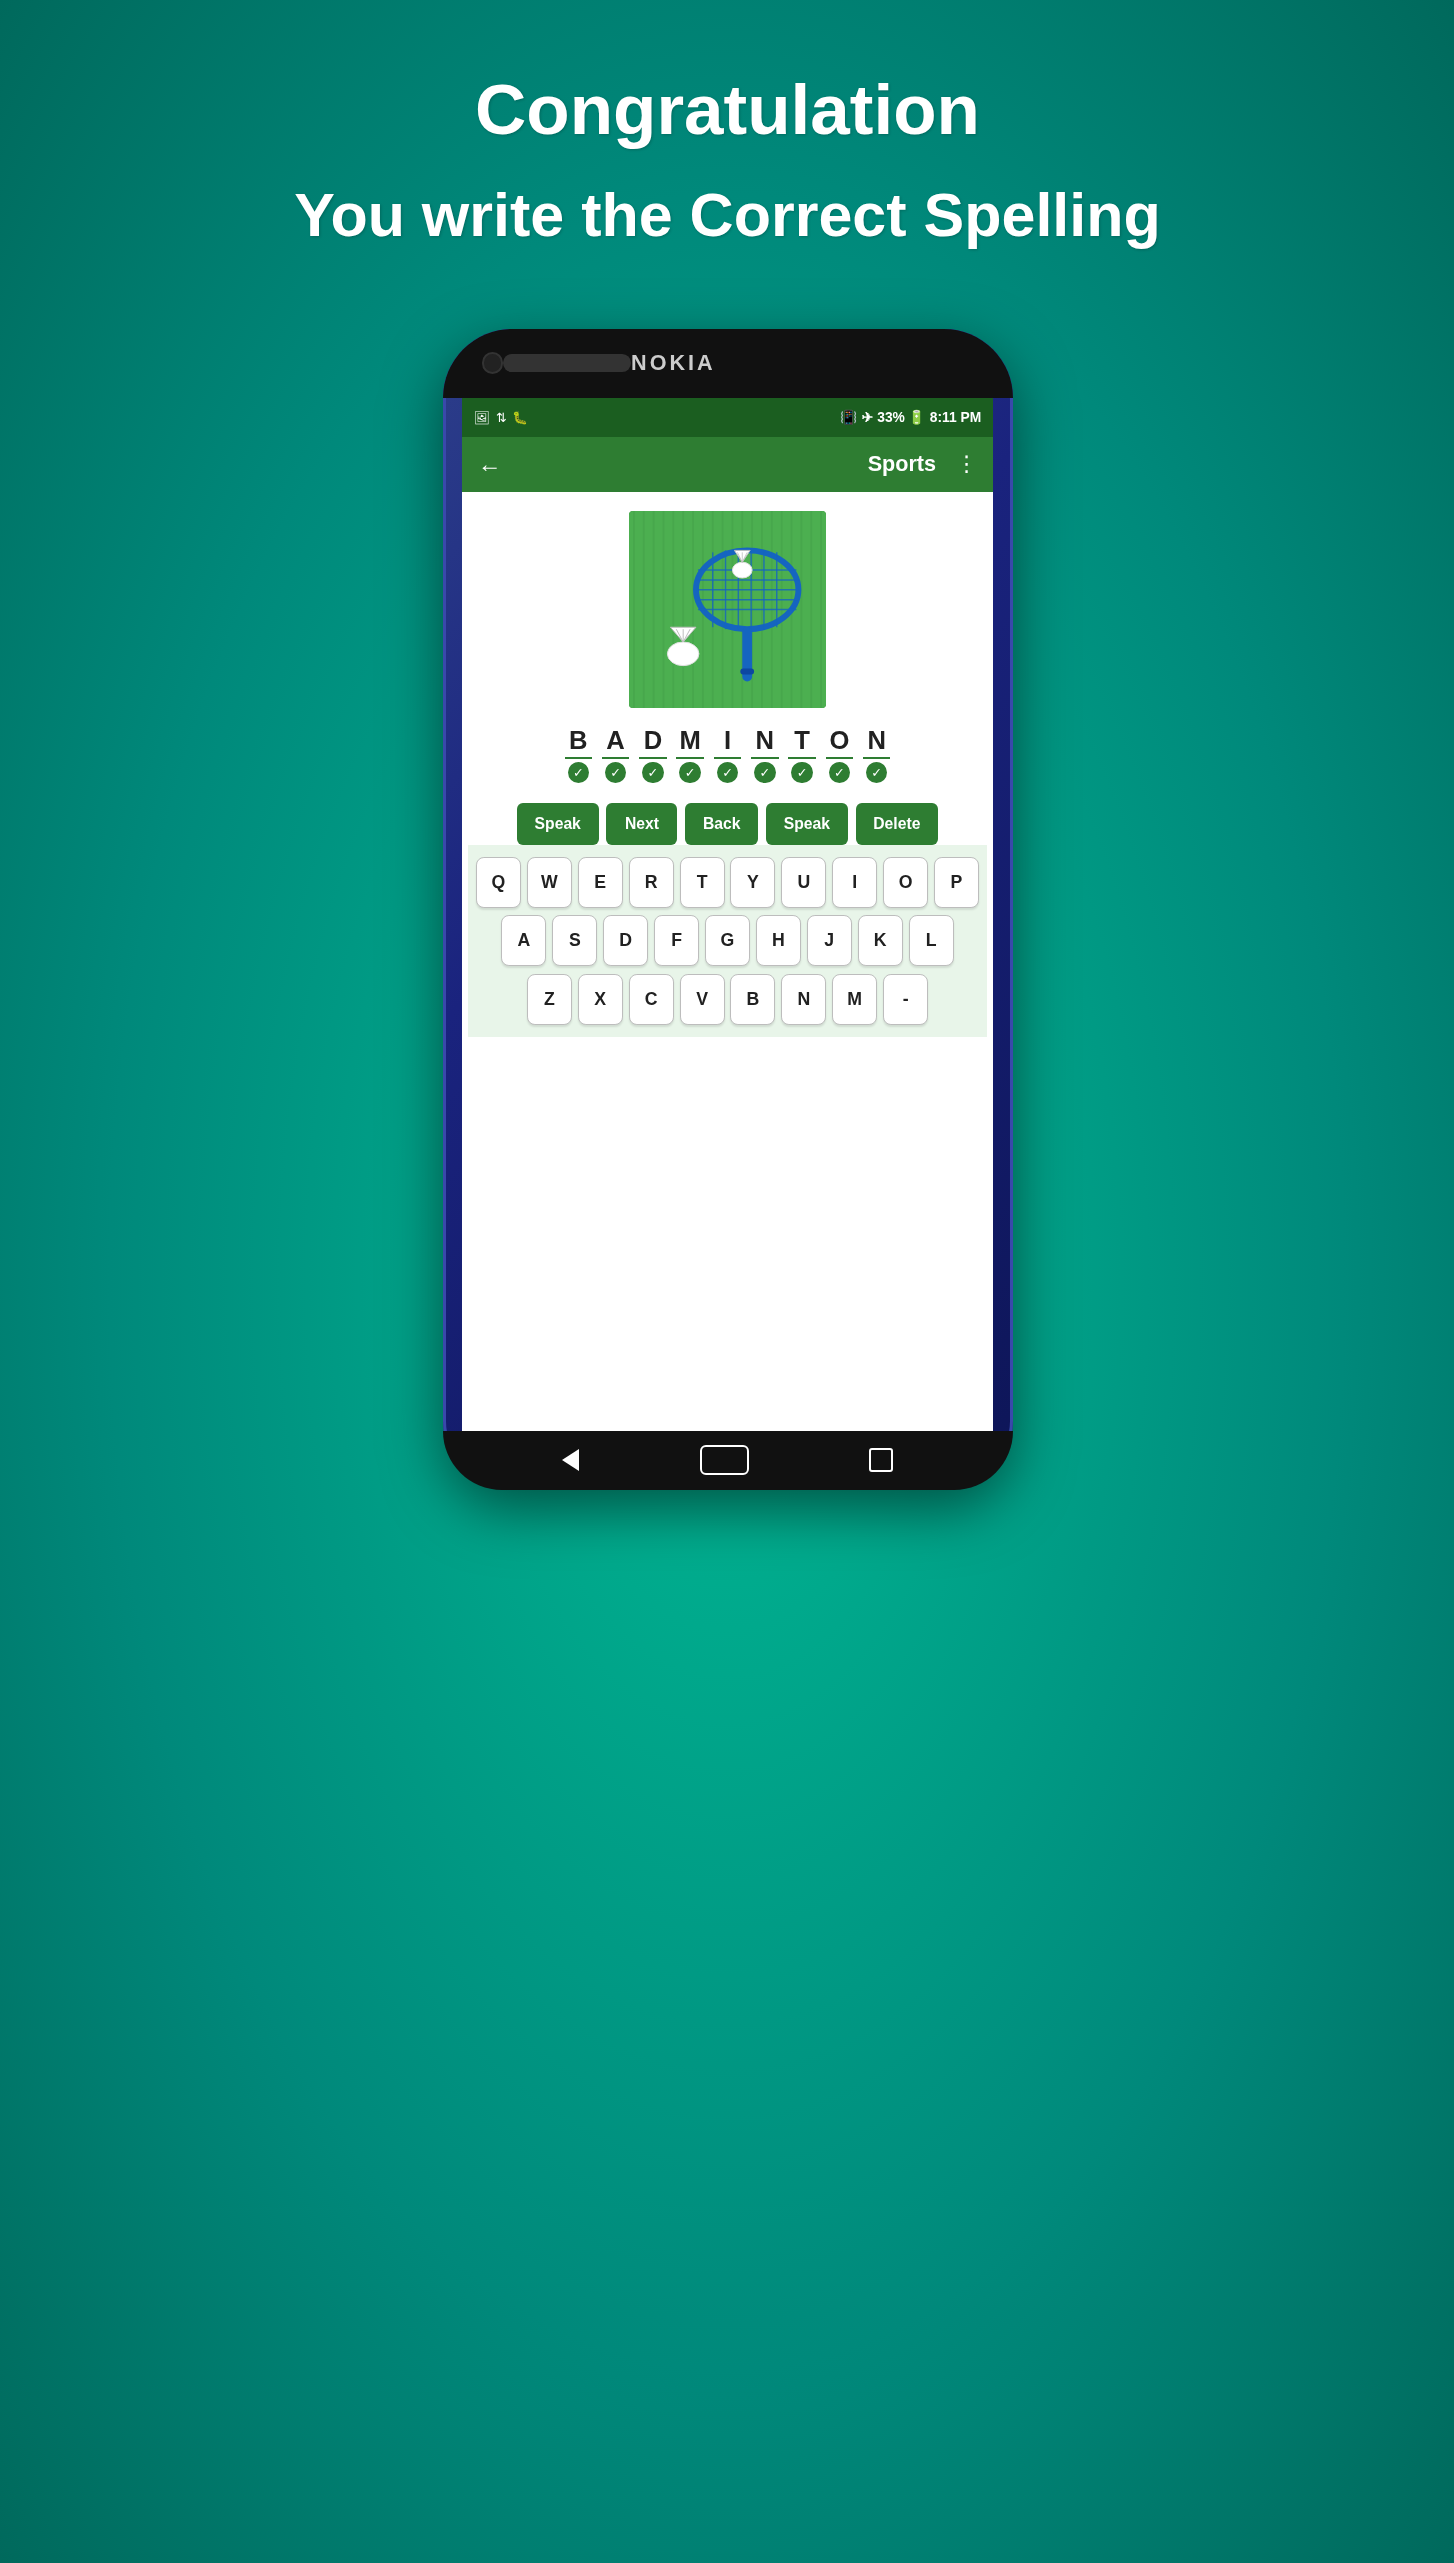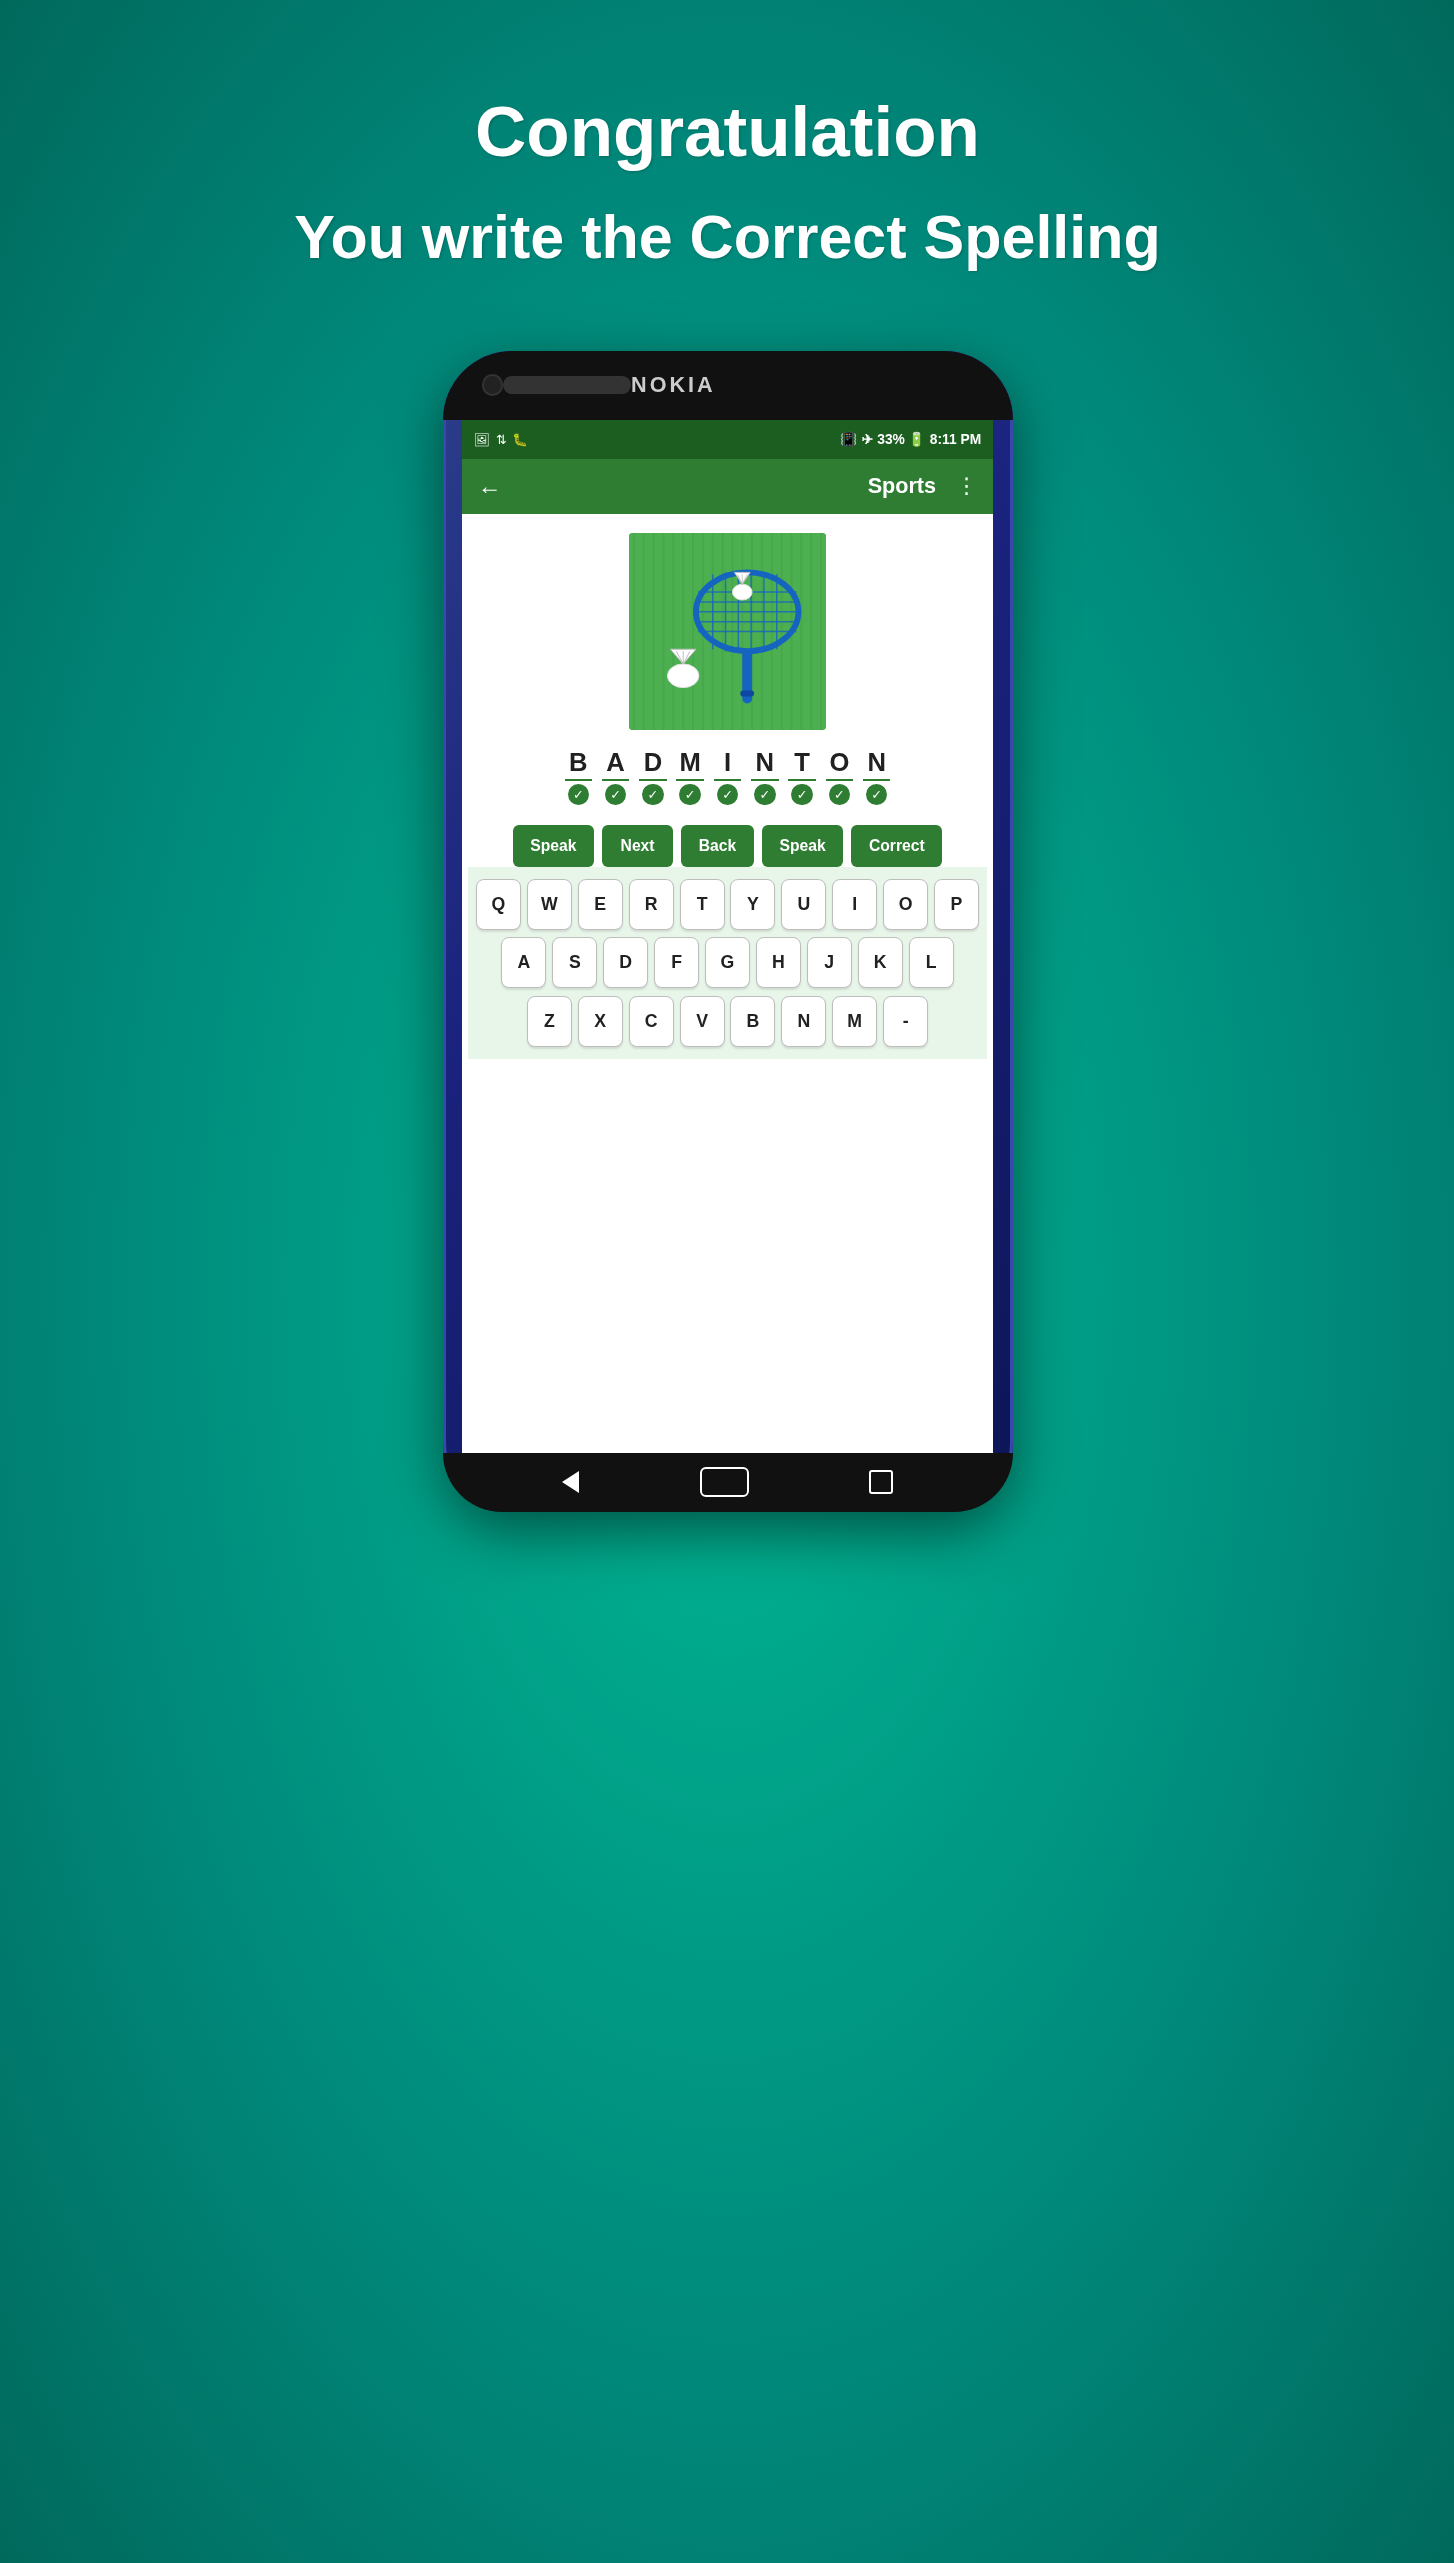--- a/index.html
+++ b/index.html
@@ -13,21 +13,21 @@
       justify-content: flex-start;
       font-family: Arial, sans-serif;
       overflow: hidden;
       position: relative;
     }
 
     .congratulation-text {
       color: white;
       font-size: 71px;
       font-weight: bold;
-      margin-top: 91px;
+      margin-top: 69px;
       font-family: 'Arial Rounded MT Bold', Arial, sans-serif;
       text-shadow: 1px 1px 3px rgba(0,0,0,0.2);
     }
 
     .subtitle-text {
       color: white;
       font-size: 61px;
       font-weight: bold;
       margin-top: 29.5px;
       font-family: 'Arial Rounded MT Bold', Arial, sans-serif;
@@ -433,21 +433,21 @@
             <span class="letter-char">N</span>
             <div class="check-icon">✓</div>
           </div>
         </div>
 
         <div class="action-buttons">
           <button class="action-btn">Speak</button>
           <button class="action-btn">Next</button>
           <button class="action-btn">Back</button>
           <button class="action-btn">Speak</button>
-          <button class="action-btn">Correct</button>
+          <button class="action-btn">Delete</button>
         </div>
 
         <div class="keyboard-area">
 
           <div class="keyboard-row">
             <button class="key-btn">Q</button>
             <button class="key-btn">W</button>
             <button class="key-btn">E</button>
             <button class="key-btn">R</button>
             <button class="key-btn">T</button>

